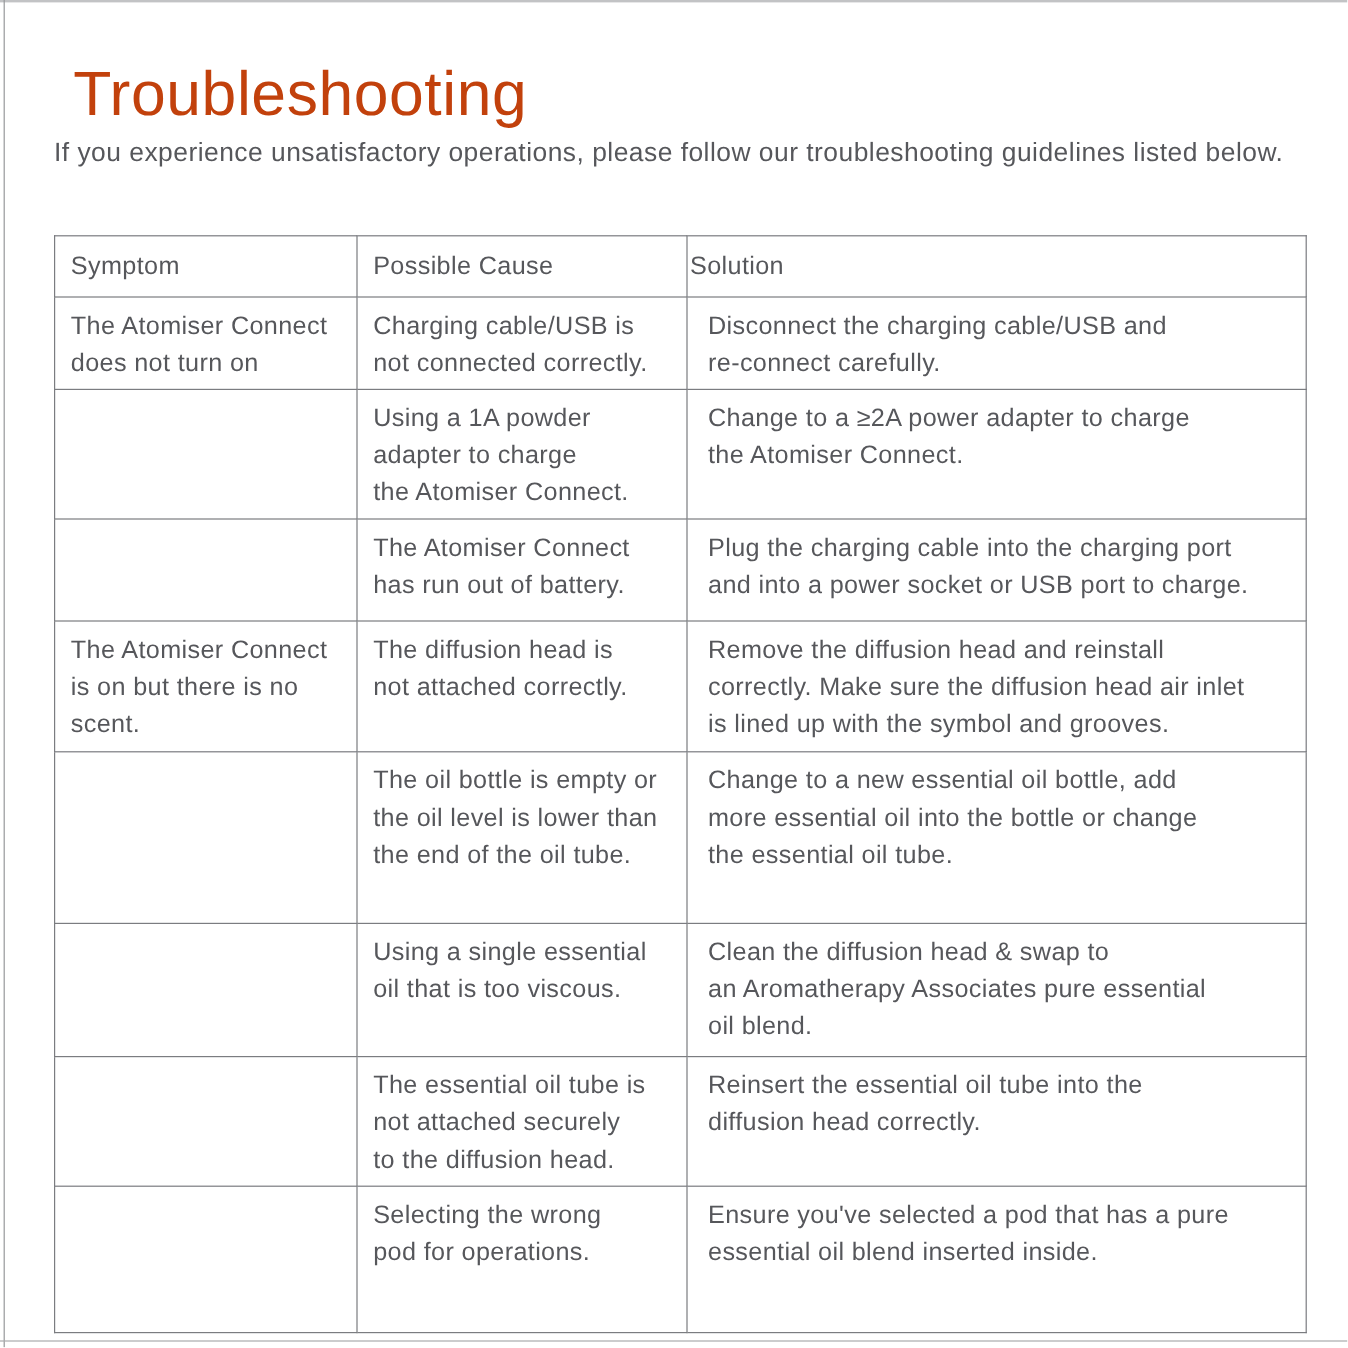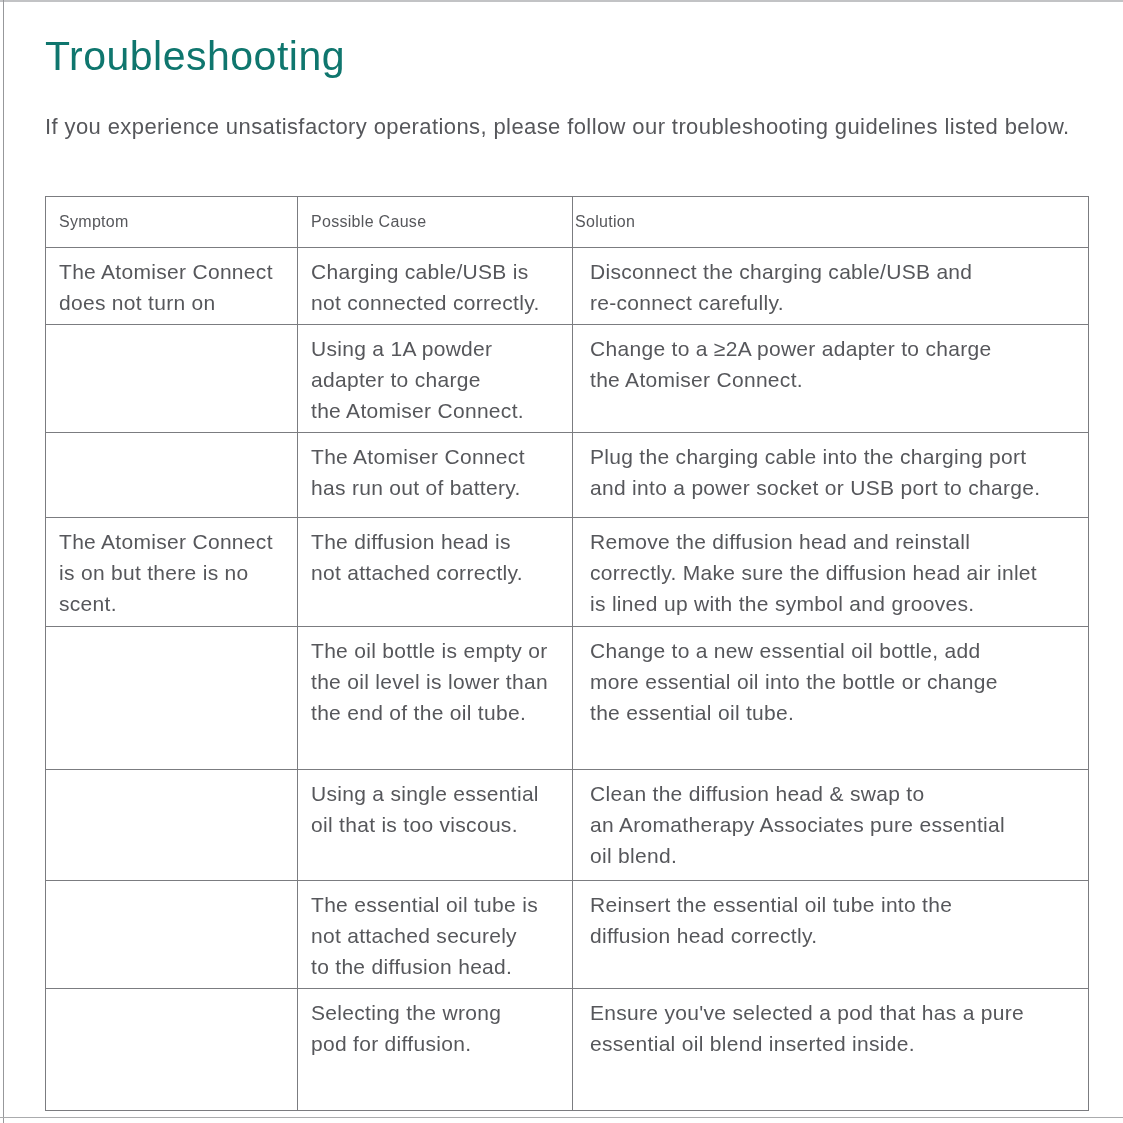--- a/index.html
+++ b/index.html
@@ -32,25 +32,25 @@
   .frame-bottom {
     position: absolute;
     left: 0; top: 1117px;
     width: 100%; height: 1px;
     background: #aaabad;
   }
   .doc-title {
     position: absolute;
     left: 45px;
     top: 33px;
-    margin: 0;
-    font-size: 41px;
+    margin: 16px;
+    font-size: 52px;
     font-weight: 400;
     letter-spacing: 0.5px;
-    color: #0f766e;
+    color: #c2410c;
   }
   .doc-intro {
     position: absolute;
     left: 45px;
     top: 114px;
     margin: 0;
     font-size: 22px;
     letter-spacing: 0.4px;
     color: #56575b;
     white-space: nowrap;
@@ -67,21 +67,21 @@
     color: #56575b;
   }
   .ts-table th, .ts-table td {
     border: 1px solid #7b7c80;
     font-weight: 400;
     text-align: left;
   }
   .ts-table th {
     vertical-align: middle;
     padding: 0 6px 0 13px;
-    font-size: 16px;
+    font-size: 21px;
   }
   .ts-table th.col-solution {
     padding-left: 2px;
   }
   .ts-table td {
     vertical-align: top;
     padding: 8px 6px 6px 13px;
     line-height: 31px;
     white-space: pre-line;
   }
@@ -169,19 +169,19 @@
         <td class="col-symptom"></td>
         <td class="col-cause">The essential oil tube is
 not attached securely
 to the diffusion head.</td>
         <td class="col-solution">Reinsert the essential oil tube into the
 diffusion head correctly.</td>
       </tr>
       <tr style="height:122px">
         <td class="col-symptom"></td>
         <td class="col-cause">Selecting the wrong
-pod for diffusion.</td>
+pod for operations.</td>
         <td class="col-solution">Ensure you've selected a pod that has a pure
 essential oil blend inserted inside.</td>
       </tr>
     </tbody>
   </table>
 </div>
 
 </body></html>

